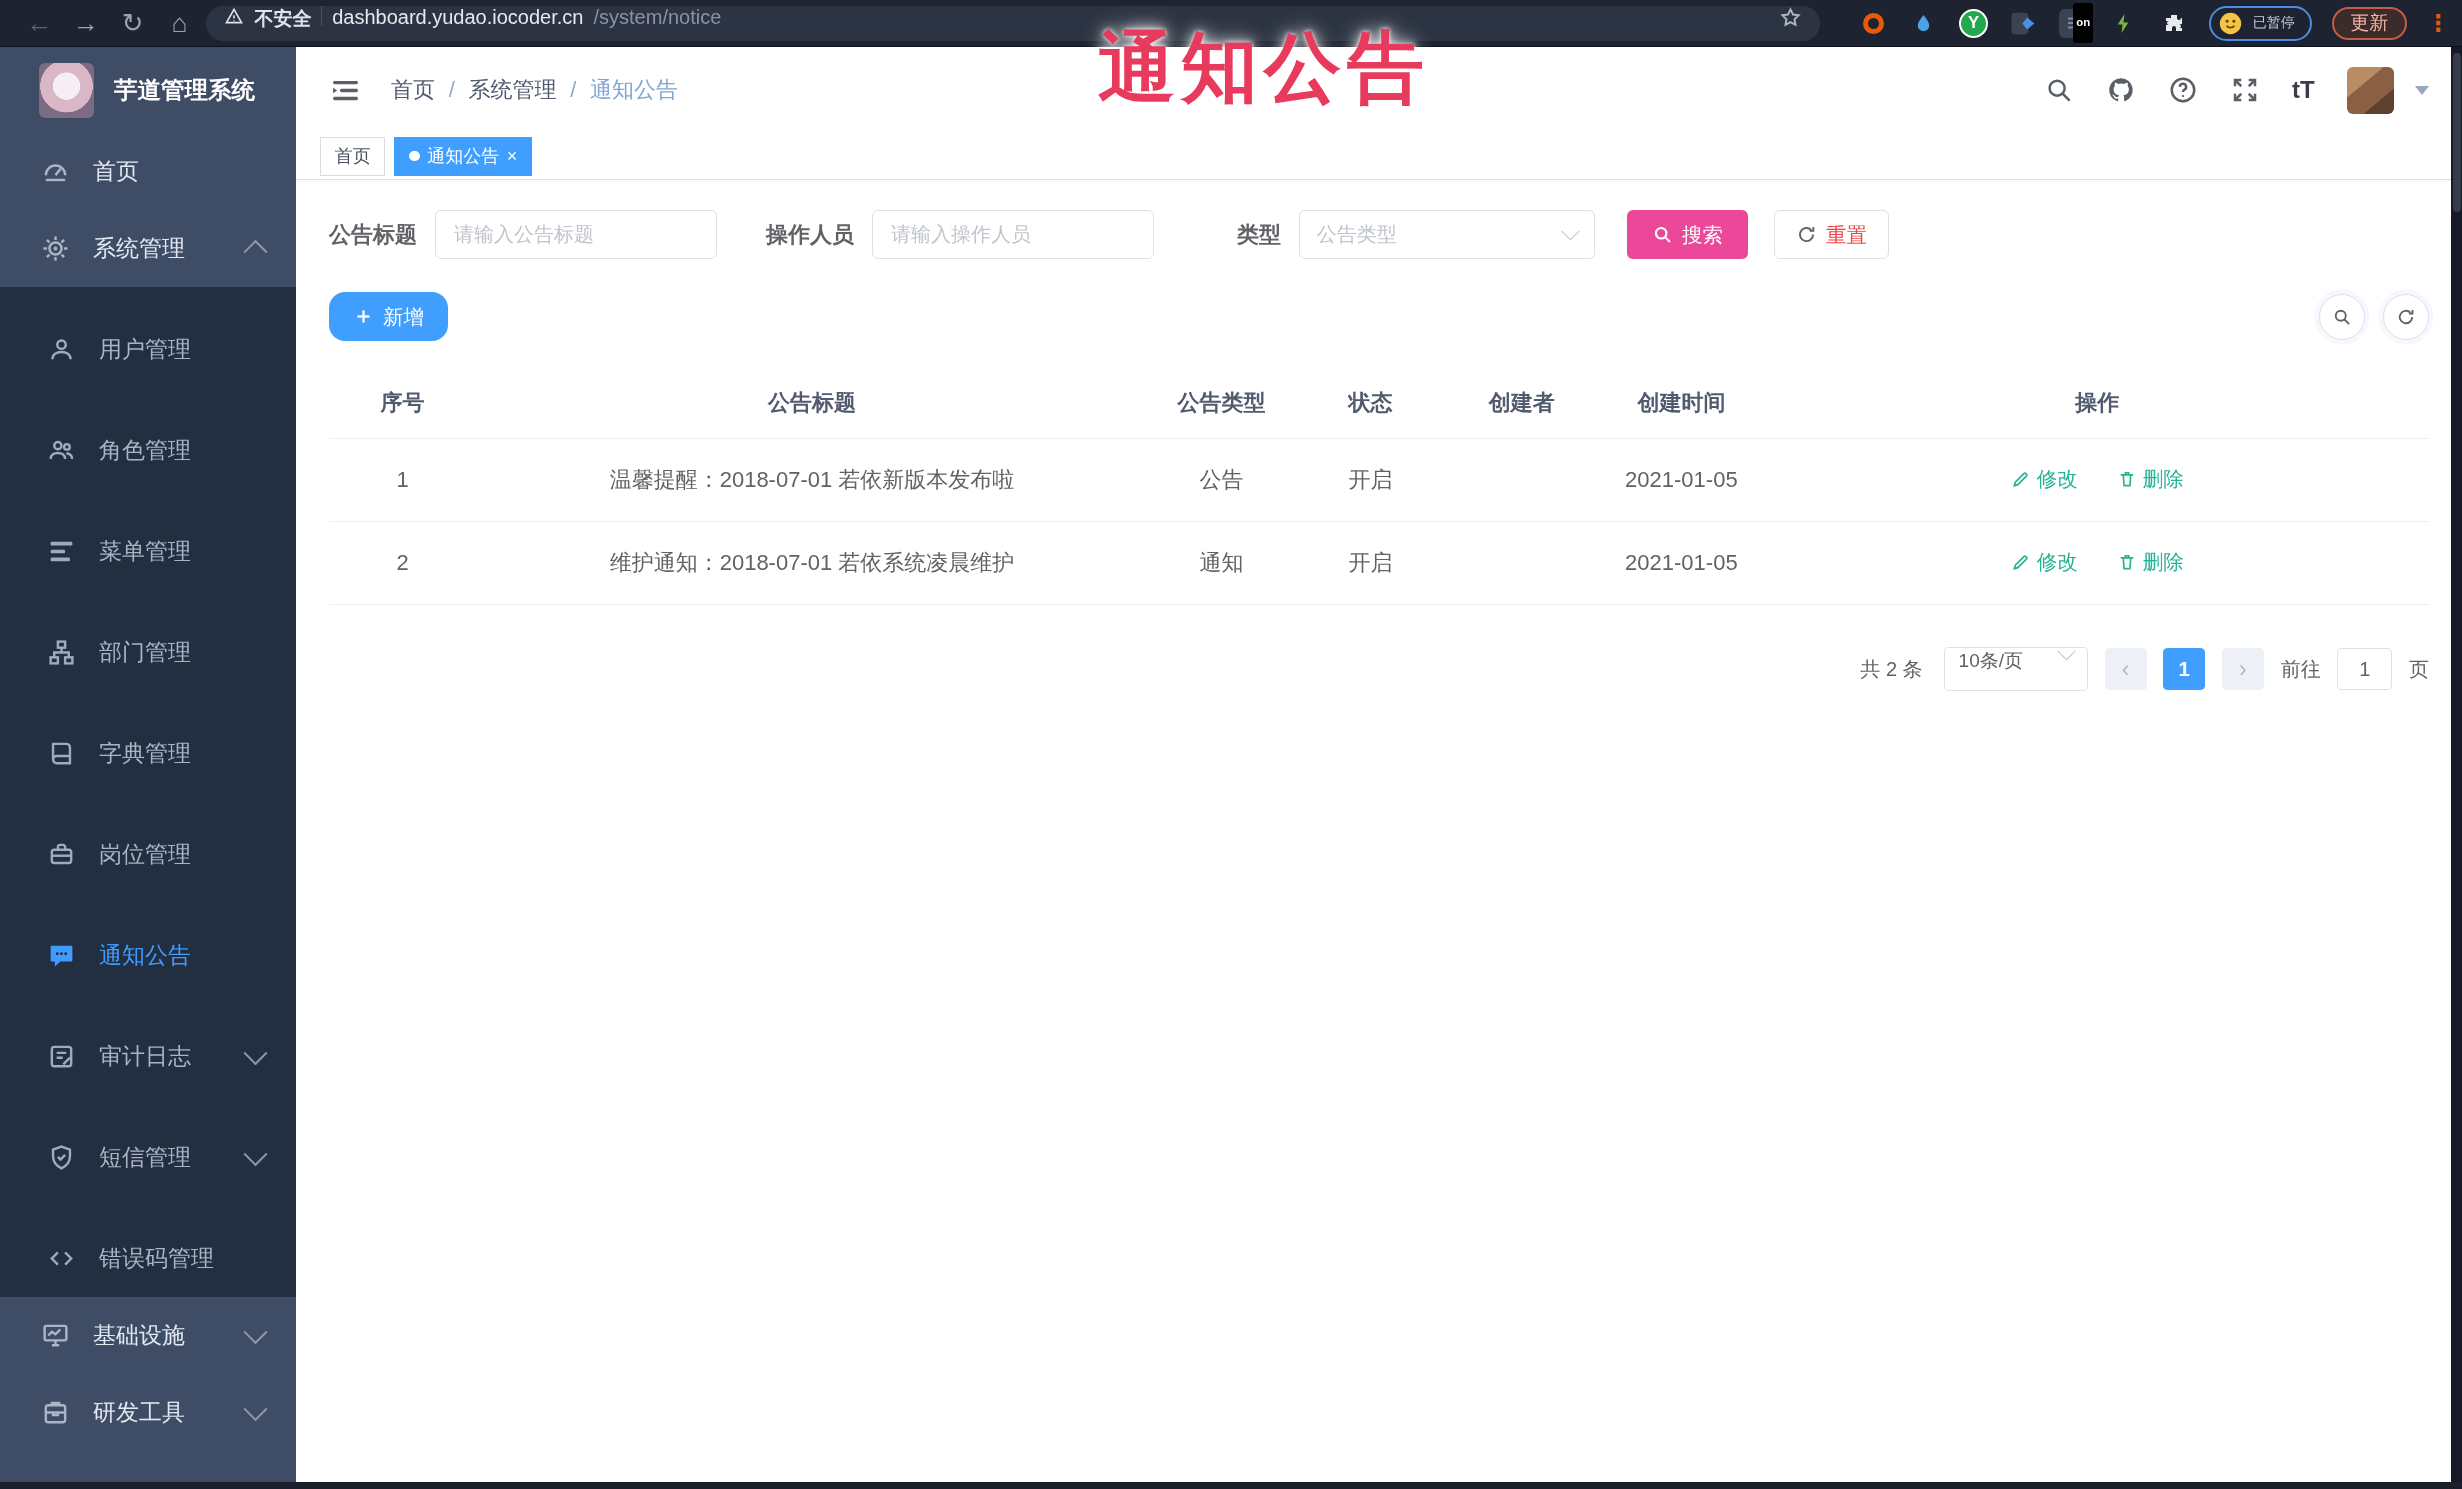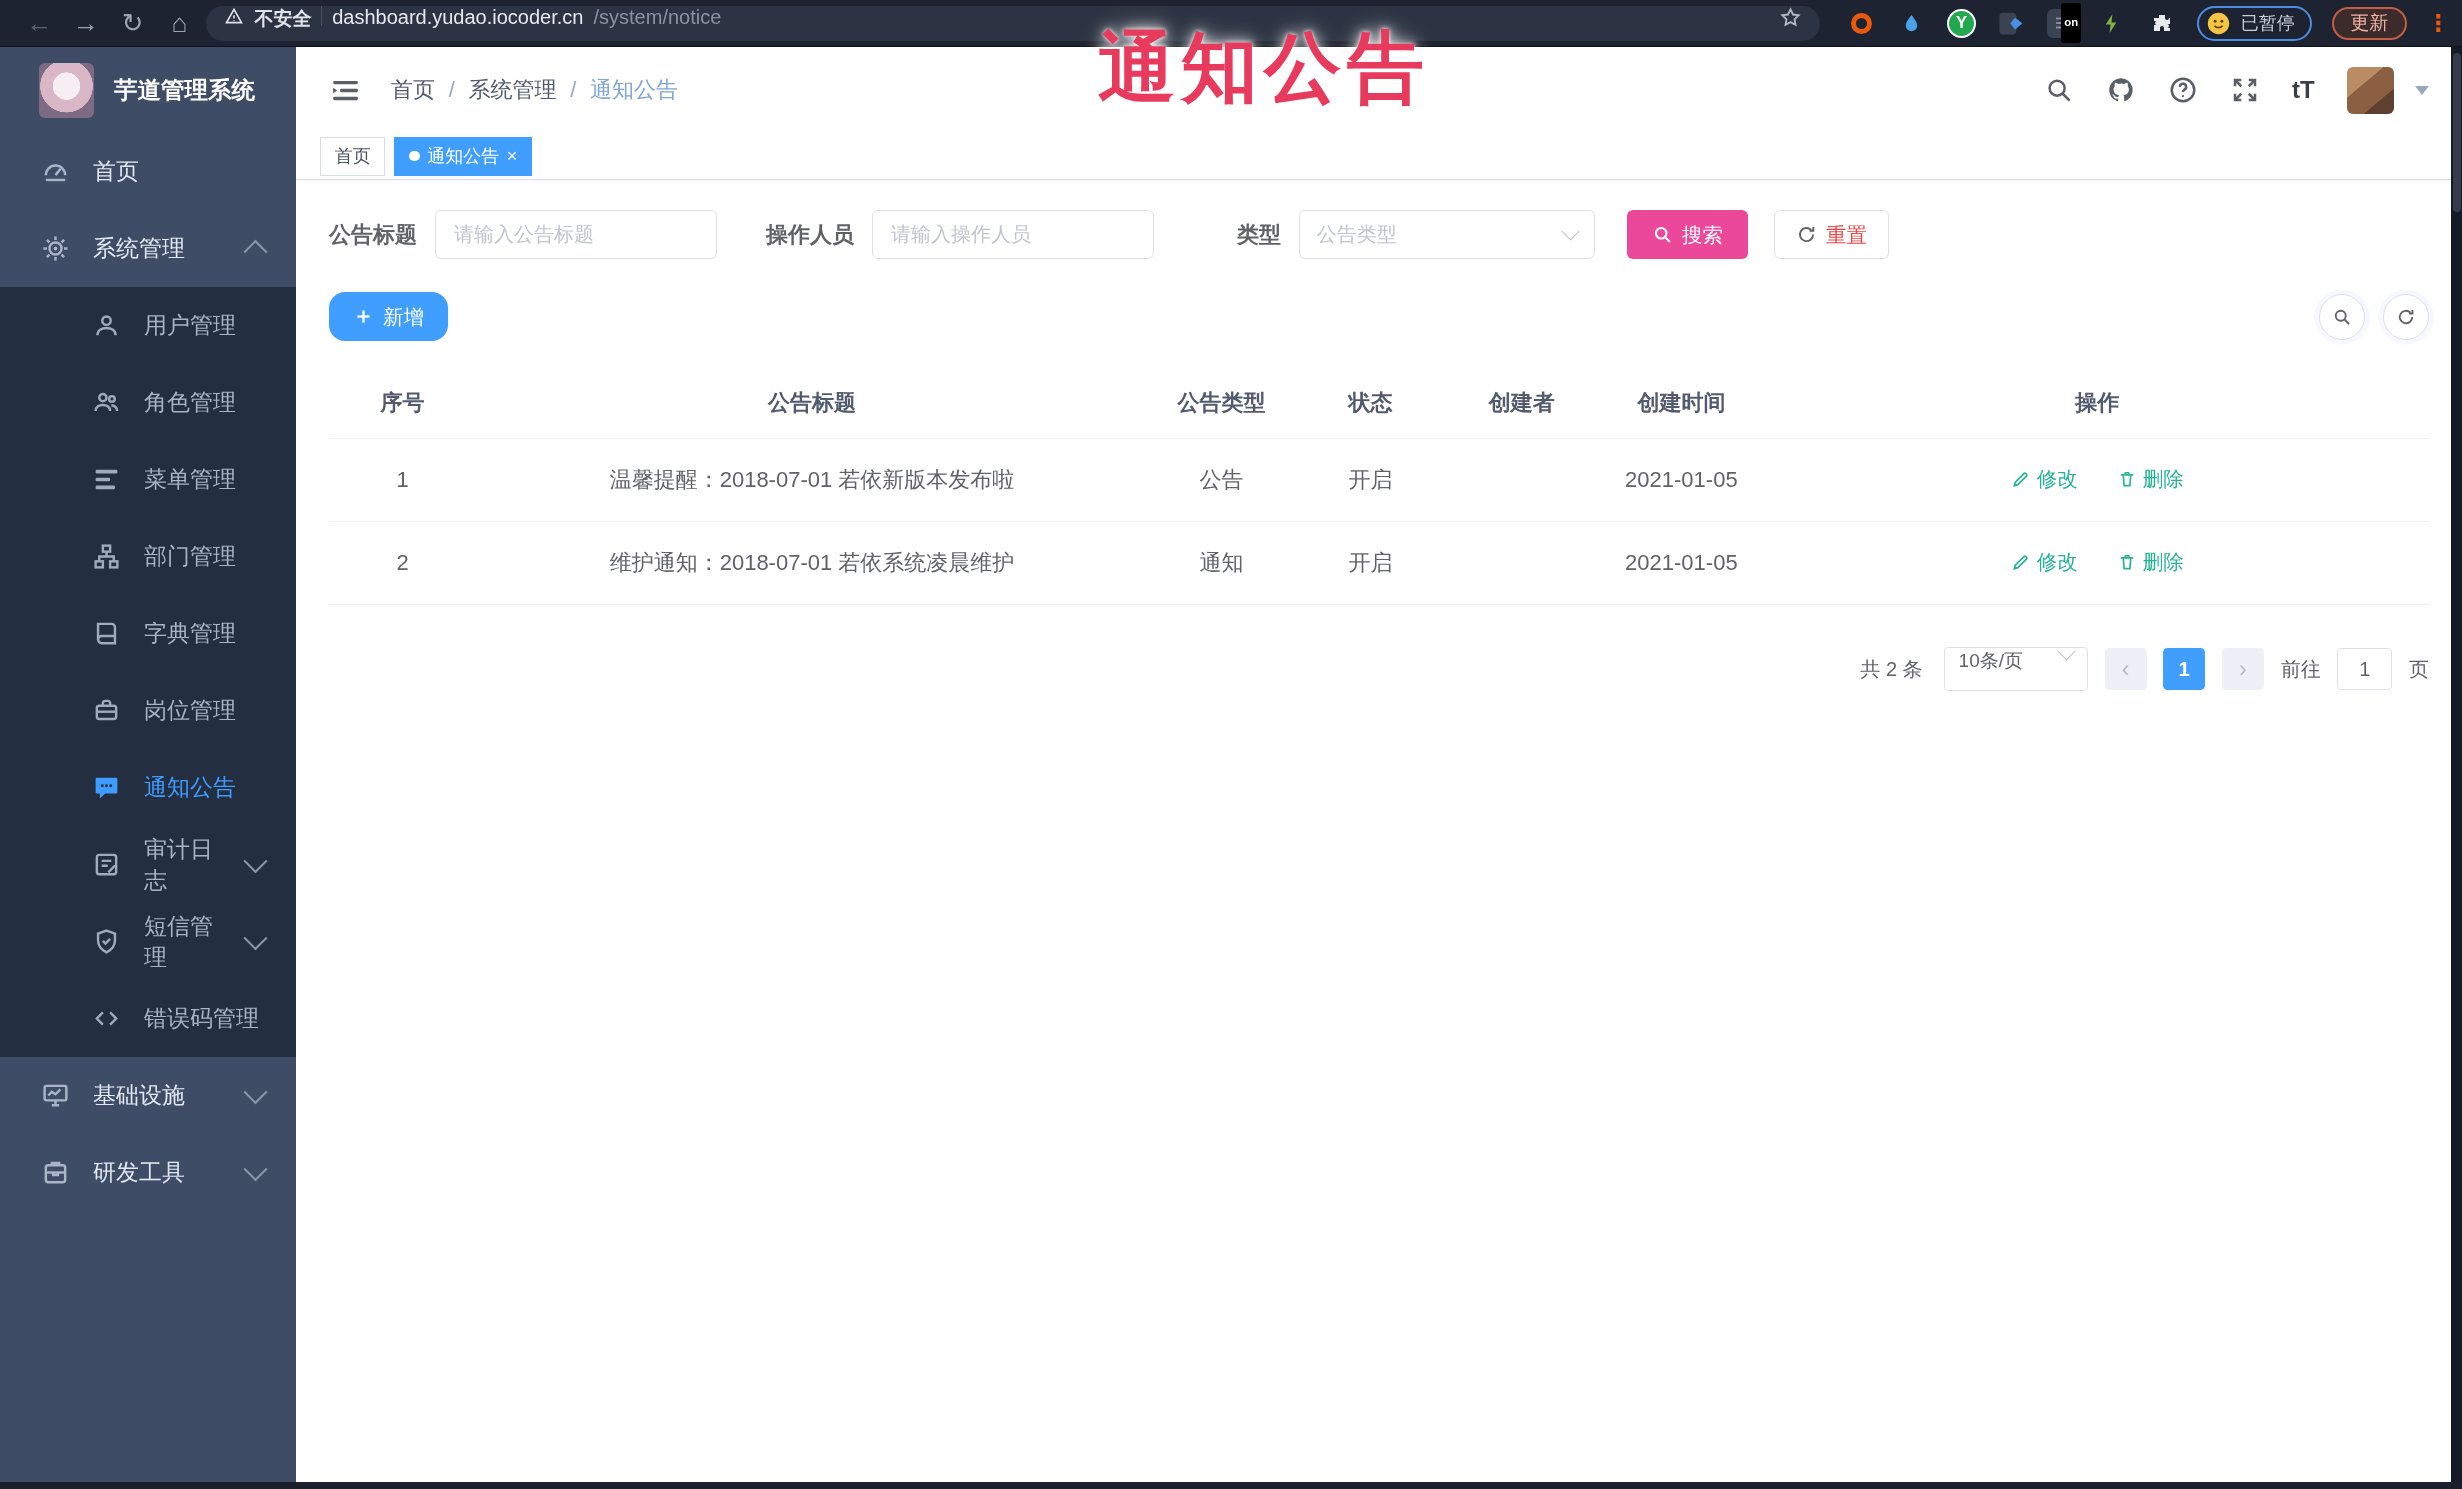--- a/index.html
+++ b/index.html
@@ -19,35 +19,35 @@
   .url-path{color:#8b93a3;font-size:20px;white-space:nowrap;}
   .url-spacer{flex:1;}
   .star{width:23px;height:23px;color:#aeb6c2;}
   .extrow{margin-left:auto;display:flex;align-items:center;gap:20px;flex:0 0 auto;}
   .ext{width:30px;height:30px;display:flex;align-items:center;justify-content:center;position:relative;flex:0 0 auto;}
   .ext-ring{width:21px;height:21px;border:5.3px solid #e8590c;border-radius:50%;box-sizing:border-box;}
   .ext-ycirc{width:29px;height:29px;border-radius:50%;background:#22a94e;border:2.3px solid #fff;box-sizing:border-box;color:#fff;font-size:16.7px;font-weight:bold;display:flex;align-items:center;justify-content:center;}
   .ext-dark{width:29px;height:29px;border-radius:6px;background:#3b4252;display:flex;align-items:center;justify-content:center;}
   .badge-on{position:absolute;right:-4.6px;bottom:-4.6px;background:#000000;color:#fff;font-size:11.4px;line-height:1;padding:14px 3px;border-radius:3px;font-weight:bold;}
   .chip{height:35px;border:2.3px solid #4b8de0;border-radius:19px;display:flex;align-items:center;gap:9px;padding:0 15px 0 6px;box-sizing:border-box;}
-  .chip-txt{color:#c9ced6;font-size:18px;white-space:nowrap;}
+  .chip-txt{color:#c9ced6;font-size:14px;white-space:nowrap;}
   .update-btn{height:33px;border:2.3px solid #c35d45;border-radius:18px;background:#3b2b2b;color:#f0b0a0;font-size:19px;display:flex;align-items:center;padding:0 16.7px;box-sizing:border-box;white-space:nowrap;}
   .dots{color:#e8590c;font-size:23px;font-weight:bold;letter-spacing:0;line-height:0.62;text-align:center;width:15px;}
 
   
   .app{display:flex;height:1443px;}
   .sidebar{width:296px;flex:0 0 296px;background:#3e4c66;color:#c3cbd9;display:flex;flex-direction:column;overflow:hidden;}
   .logo-row{height:86px;display:flex;align-items:center;padding-left:39px;gap:20px;flex:0 0 auto;}
   .logo-img{width:55px;height:55px;border-radius:6px;background:radial-gradient(circle at 50% 42%,#f6eef2 0 32%,#d9b7c6 33% 62%,#7d6b84 63% 100%);flex:0 0 auto;}
   .app-title{color:#fff;font-size:23.5px;font-weight:bold;white-space:nowrap;}
   .mi{height:77px;display:flex;align-items:center;padding:0 32px 0 41px;gap:23px;font-size:23px;cursor:pointer;box-sizing:border-box;}
   .mi .mico{width:29px;height:29px;flex:0 0 auto;color:#aab6c6;}
   .mi.top{color:#e2e8f1;}
   .submenu{background:#232e41;}
-  .submenu .mi{padding-left:92px;color:#a8b4c5;}
+  .submenu .mi{padding-left:47px;color:#a8b4c5;margin-top:24px;}
   .submenu .mi .mico{color:#9fabbd;}
   .mi.active{color:#3f9cff;}
   .mi.active .mico{color:#3f9cff;}
   .chev{margin-left:auto;width:15px;height:15px;border-right:2.3px solid #8b97a9;border-bottom:2.3px solid #8b97a9;flex:0 0 auto;}
   .chev.up{transform:rotate(-135deg) translate(-2.3px,-2.3px);}
   .chev.down{transform:rotate(45deg) translate(-2.3px,-2.3px);}
 
   
   .main{flex:1;display:flex;flex-direction:column;background:#fff;min-width:0;}
   .topbar{height:86px;display:flex;align-items:center;padding:0 33px;box-sizing:border-box;}

